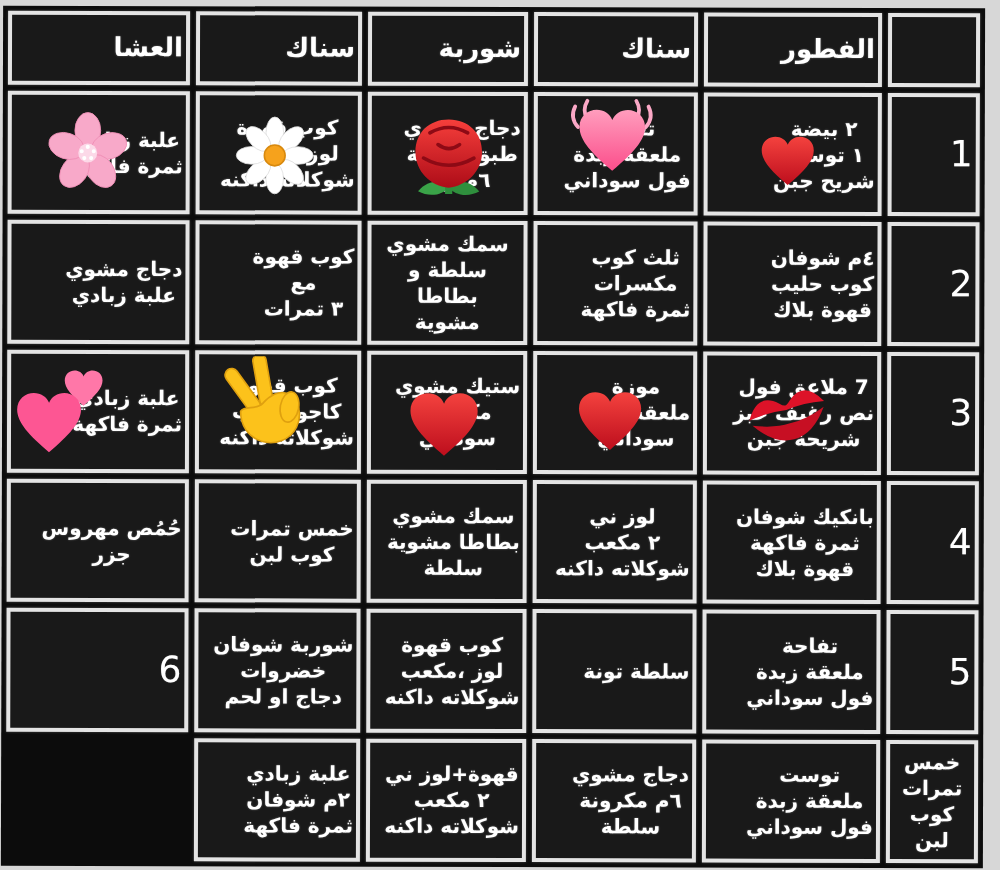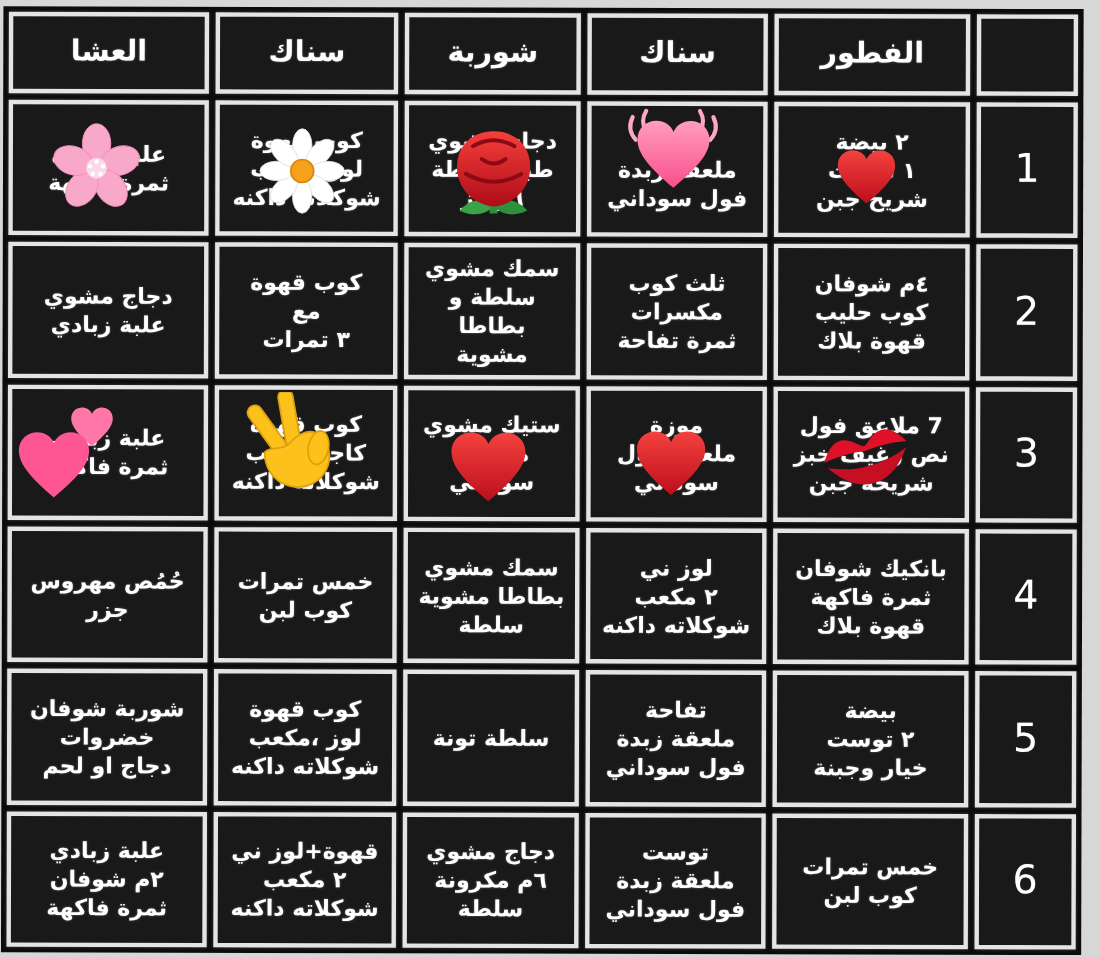--- a/index.html
+++ b/index.html
@@ -15,21 +15,21 @@
     transform:rotate(0.15deg);transform-origin:50% 50%;
   }
   .grid{
     display:grid;direction:rtl;width:100%;height:100%;
     grid-template-columns:92px 178px 164px 160px 166px 1fr;
     grid-template-rows:74px repeat(6,1fr);
     gap:6px;
   }
   .cell{
     position:relative;border:4px solid #e4e4e4;background:#191919;
-    display:flex;align-items:center;justify-content:center;
+    display:flex;align-items:center;
     text-align:center;color:#ffffff;overflow:hidden;
     box-shadow:0 0 3px rgba(180,180,180,.35);
   }
   .t{
     white-space:pre-line;font-weight:700;font-size:20px;line-height:1.3;
     text-shadow:0 0 2px rgba(255,255,255,.4);padding:2px 3px;
   }
   .head .t{font-size:26px;}
   .num .t{font-size:36px;font-weight:400;text-shadow:0 0 1px rgba(255,255,255,.4);}
   .stick{position:absolute;z-index:3;pointer-events:none;}
@@ -198,21 +198,21 @@
         <span class="t">2</span>
       </div>
     <div class="cell">
         <span class="t">٤م شوفان
 كوب حليب
 قهوة بلاك</span>
       </div>
     <div class="cell">
         <span class="t">ثلث كوب
 مكسرات
-ثمرة تفاحة</span>
+ثمرة فاكهة</span>
       </div>
     <div class="cell">
         <span class="t">سمك مشوي
 سلطة و بطاطا
 مشوية</span>
       </div>
     <div class="cell">
         <span class="t">كوب قهوة
 مع
 ٣ تمرات</span>
@@ -289,25 +289,20 @@
       </div>
     <div class="cell">
         <span class="t">حُمُص مهروس
 جزر</span>
       </div>
 
     <div class="cell num">
         <span class="t">5</span>
       </div>
     <div class="cell">
-        <span class="t">بيضة
-٢ توست
-خيار وجبنة</span>
-      </div>
-    <div class="cell">
         <span class="t">تفاحة
 ملعقة زبدة
 فول سوداني</span>
       </div>
     <div class="cell">
         <span class="t">سلطة تونة</span>
       </div>
     <div class="cell">
         <span class="t">كوب قهوة
 لوز ،مكعب

